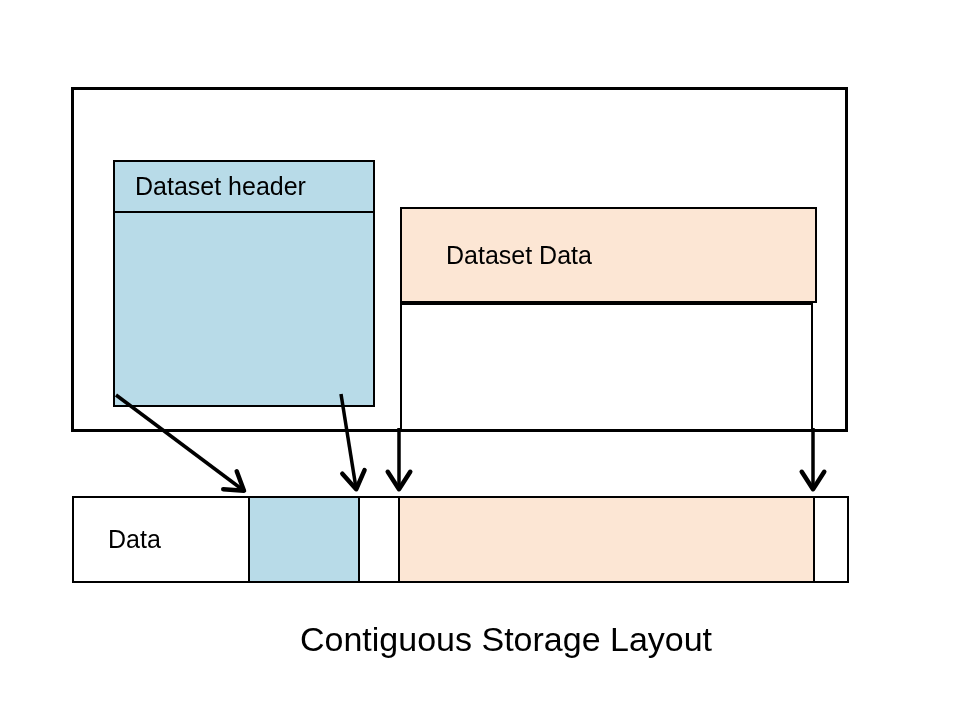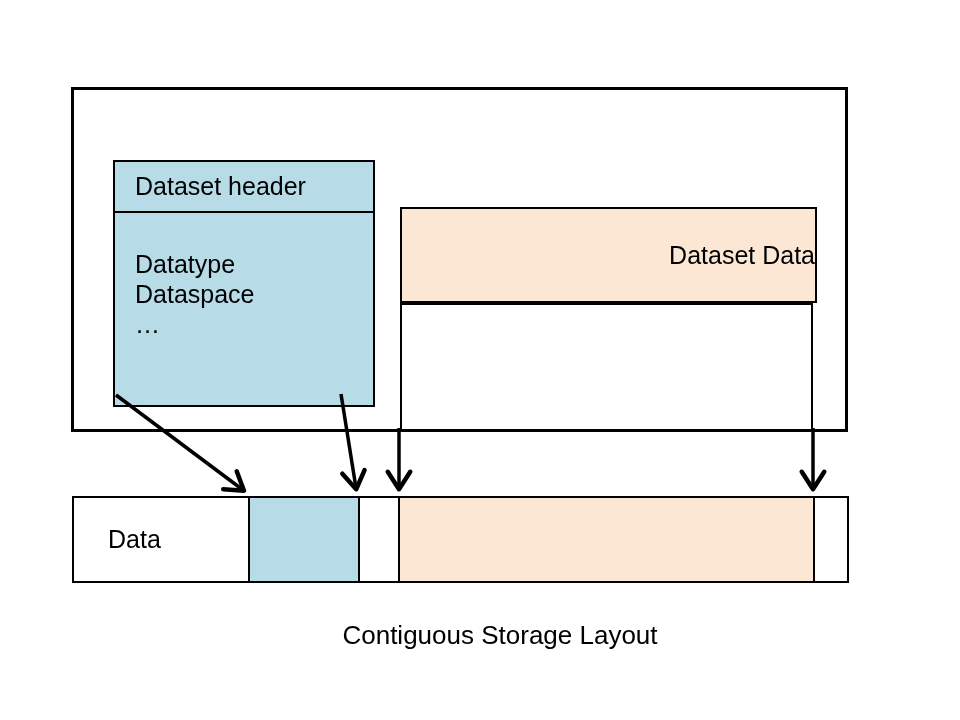--- a/index.html
+++ b/index.html
@@ -55,22 +55,23 @@
   }
   
   .data-box {
     left: 400px;
     top: 207px;
     width: 417px;
     height: 96px;
     background: var(--peach, #FCE6D4);
     display: flex;
     align-items: center;
-    justify-content: flex-end;
+    justify-content: flex-start;
     font-size: 25px;
+    padding-left: 44px;
   }
   
   .extent-box {
     left: 400px;
     top: 303px;
     width: 413px;
     height: 129px;
     background: transparent;
   }
   
@@ -103,46 +104,41 @@
     width: 417px;
     height: 87px;
     background: var(--peach, #FCE6D4);
   }
   .caption {
     position: absolute;
     left: 300px;
     top: 620px;
     width: 400px;
     text-align: center;
-    font-size: 26px;
+    font-size: 34px;
     white-space: nowrap;
   }
   .arrow-layer {
     position: absolute;
     left: 0;
     top: 0;
     width: 960px;
     height: 720px;
     pointer-events: none;
   }
 </style>
 </head>
 <body>
 
 <div class="stage">
 
   <div class="box outer-rect"></div>
 
   <div class="box header-box">
     <div class="title">Dataset header</div>
-    <div class="content">
-      <div>Datatype</div>
-      <div>Dataspace</div>
-      <div>…</div>
-    </div>
   </div>
 
   <div class="box data-box">
     <span>Dataset Data</span>
   </div>
 
   <div class="box extent-box"></div>
 
   <div class="box file-bar">
     <div class="file-label">Data</div>

